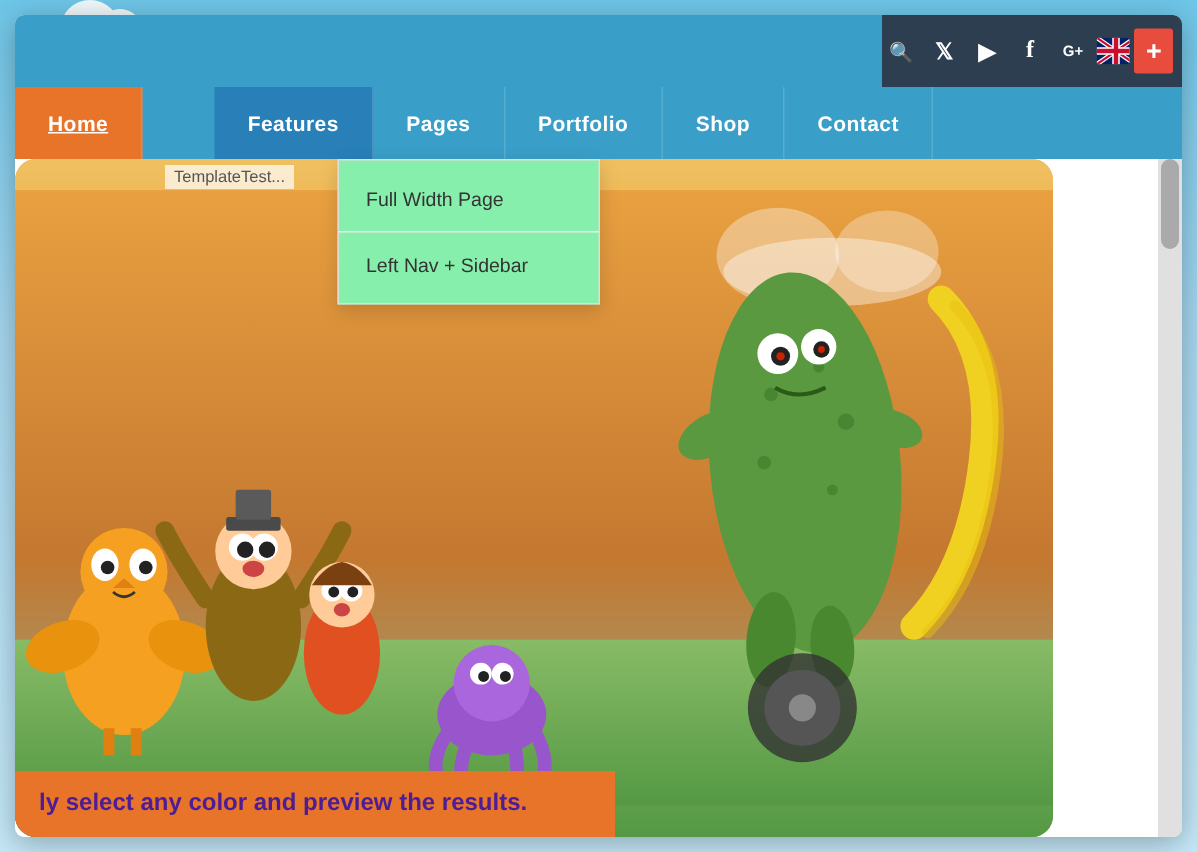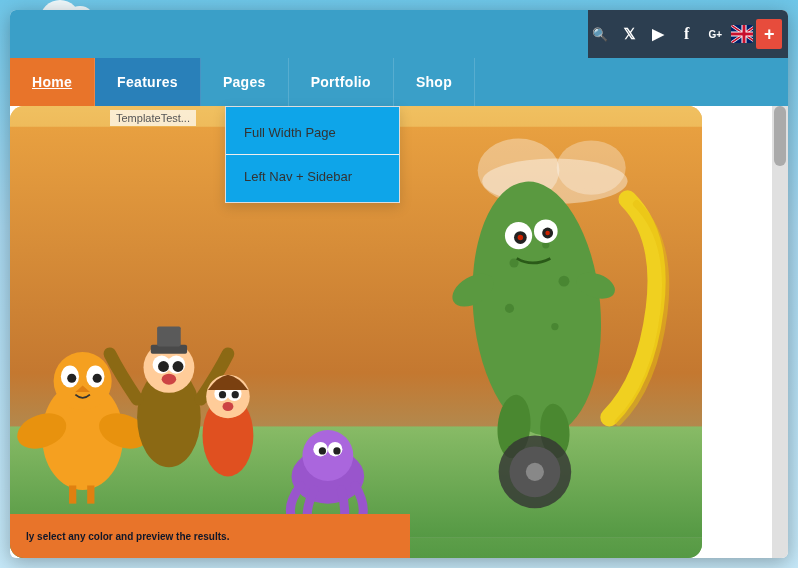--- a/index.html
+++ b/index.html
@@ -96,29 +96,29 @@
       font-size: 14px;
       font-weight: bold;
       cursor: pointer;
       text-decoration: none;
       white-space: nowrap;
       border-right: 1px solid rgba(255,255,255,0.15);
       transition: background 0.2s;
       letter-spacing: 0.3px;
     }
     .nav-item.active { background: #e8742a; text-decoration: underline; }
-    .nav-item.features-active { background: #2980b9; }
+    .nav-item.features-active { background: #2980b9; margin-left: 48px; }
 
     
     .dropdown-menu {
       position: absolute;
       top: 96px;
       left: 215px;
       width: 175px;
-      background: #0ea5e9;
+      background: #86efac;
       border: 1px solid #ddd;
       box-shadow: 0 4px 12px rgba(0,0,0,0.15);
       z-index: 100;
       padding: 8px 0;
     }
 
     .dropdown-item {
       display: block;
       padding: 10px 18px;
       color: #333;
@@ -176,22 +176,22 @@
       left: 0;
       width: 400px;
       height: 44px;
       background: #e8742a;
       display: flex;
       align-items: center;
       padding-left: 16px;
       z-index: 5;
     }
     .hero-bottom-text {
-      color: #0f172a;
-      font-size: 10px;
+      color: #4c1d95;
+      font-size: 16px;
       font-weight: bold;
     }
 
     
     .scrollbar-right {
       position: absolute;
       right: 0;
       top: 96px;
       width: 16px;
       height: 452px;
@@ -293,20 +293,21 @@
       <div class="soc-btn plus">+</div>
     </div>
   </div>
 
   <div class="nav-bar">
     <div class="nav-item active">Home</div>
     <div class="nav-item features-active">Features</div>
     <div class="nav-item">Pages</div>
     <div class="nav-item">Portfolio</div>
     <div class="nav-item">Shop</div>
+    <div class="nav-item">Contact</div>
   </div>
 
   <div class="dropdown-menu">
     <div class="dropdown-item">Full Width Page</div>
     <div class="dropdown-separator"></div>
     <div class="dropdown-item">Left Nav + Sidebar</div>
   </div>
 
   <div class="hero-area">
     <div class="hero-bg">

